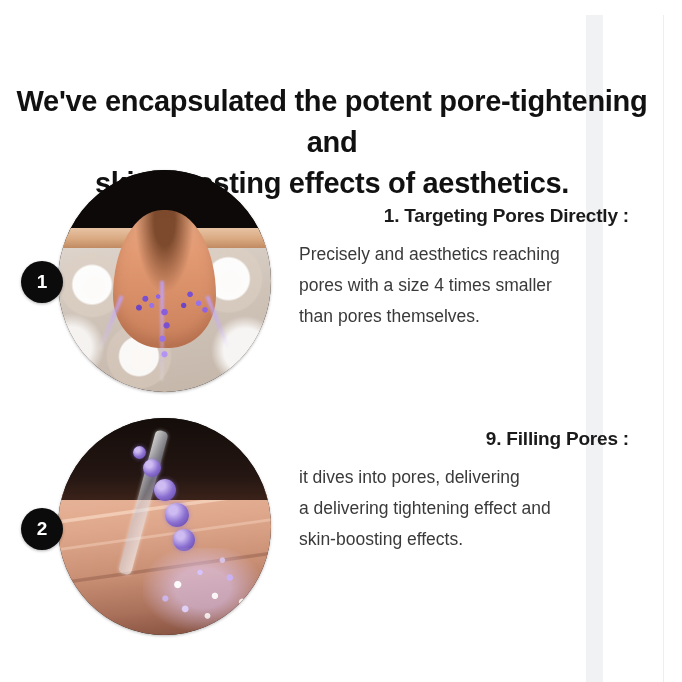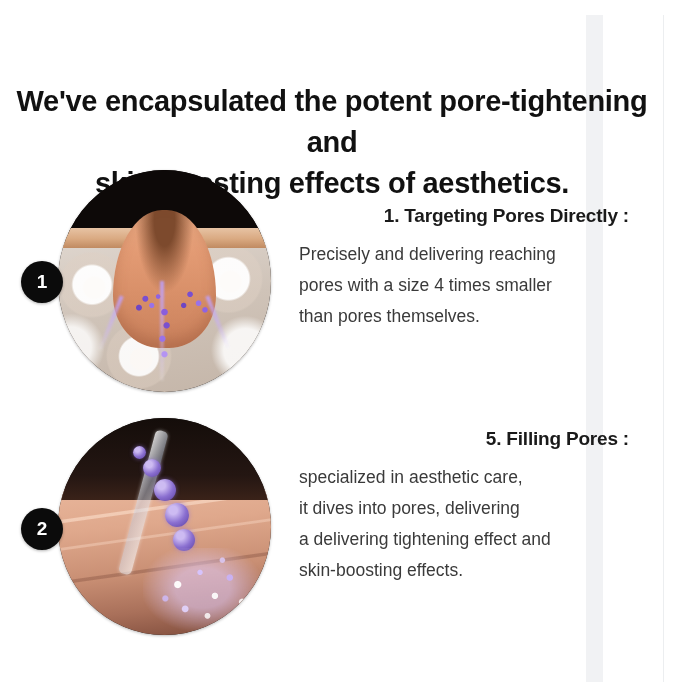--- a/index.html
+++ b/index.html
@@ -279,21 +279,21 @@
         <div class="p1-beam right"></div>
         <div class="p1-beam"></div>
         <div class="p1-dots"></div>
       </div>
       <div class="badge">1</div>
     </div>
 
     <div class="text-col">
       <div class="step-title">1. Targeting Pores Directly :</div>
       <div class="step-body">
-        <span class="ln">Precisely and delivering reaching</span>
+        <span class="ln">Precisely and aesthetics reaching</span>
         <span class="ln">pores with a size 4 times smaller</span>
         <span class="ln">than pores themselves.</span>
       </div>
     </div>
   </div>
 
   <div class="step step-2">
 
     <div class="circle-wrap">
       <div class="photo">
@@ -305,23 +305,22 @@
         <div class="p2-bead" style="left:45%;top:28%;width:22px;height:22px;"></div>
         <div class="p2-bead" style="left:50%;top:39%;width:24px;height:24px;"></div>
         <div class="p2-bead" style="left:54%;top:51%;width:22px;height:22px;"></div>
         <div class="p2-bead" style="left:35%;top:13%;width:13px;height:13px;"></div>
         <div class="p2-spray"></div>
       </div>
       <div class="badge">2</div>
     </div>
 
     <div class="text-col">
-      <div class="step-title">5. Filling Pores :</div>
+      <div class="step-title">9. Filling Pores :</div>
       <div class="step-body">
-        <span class="ln">specialized in aesthetic care,</span>
         <span class="ln">it dives into pores, delivering</span>
         <span class="ln">a delivering tightening effect and</span>
         <span class="ln">skin-boosting effects.</span>
       </div>
     </div>
   </div>
 
 </div>
 
 </body></html>

